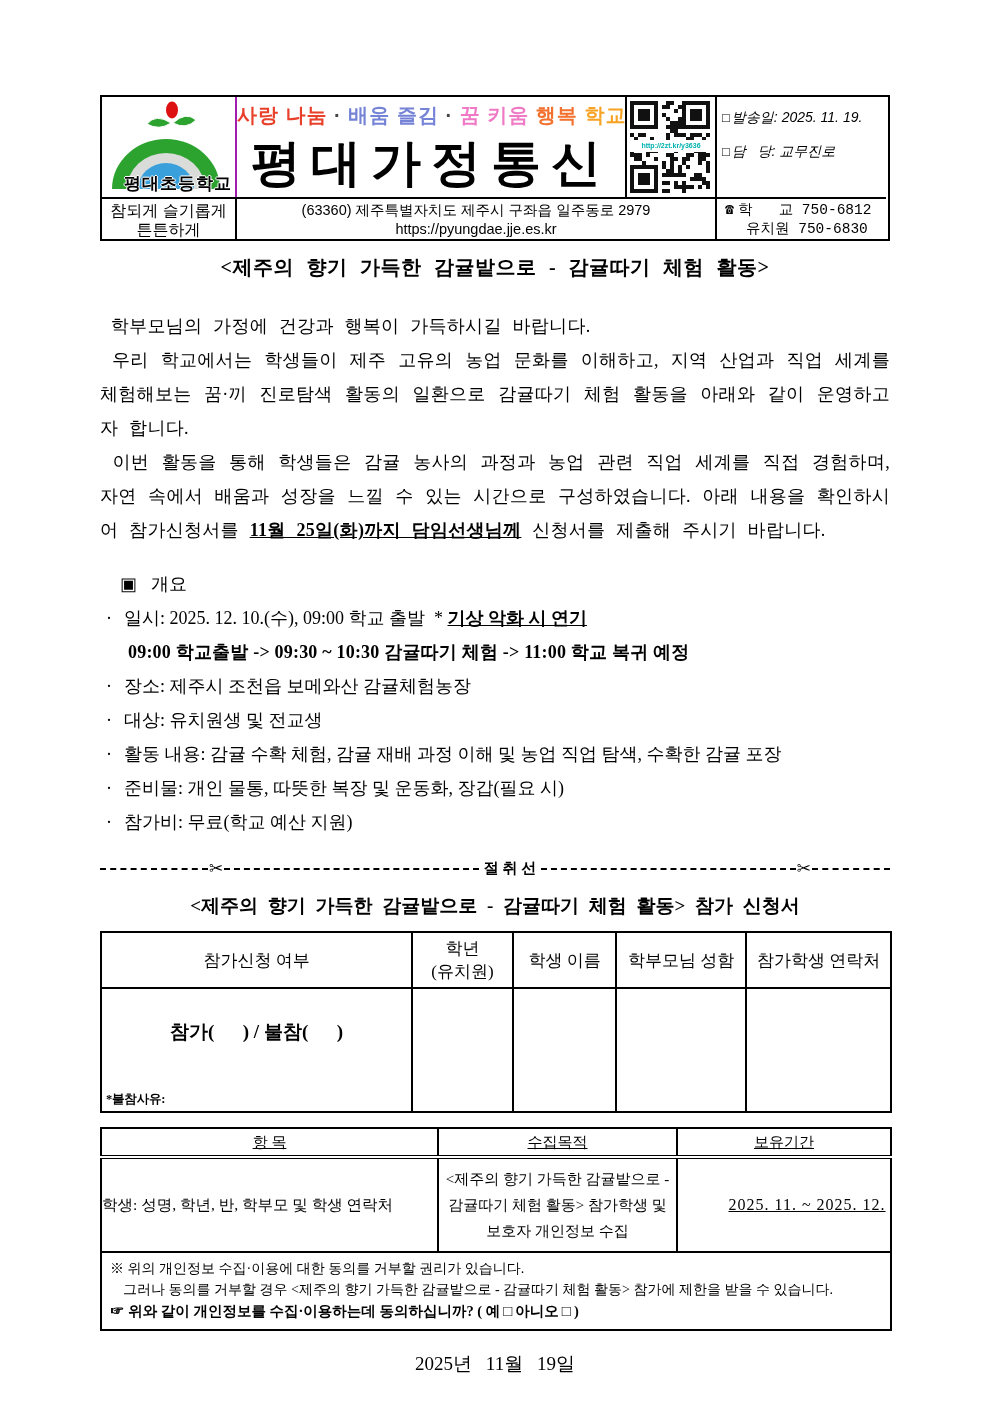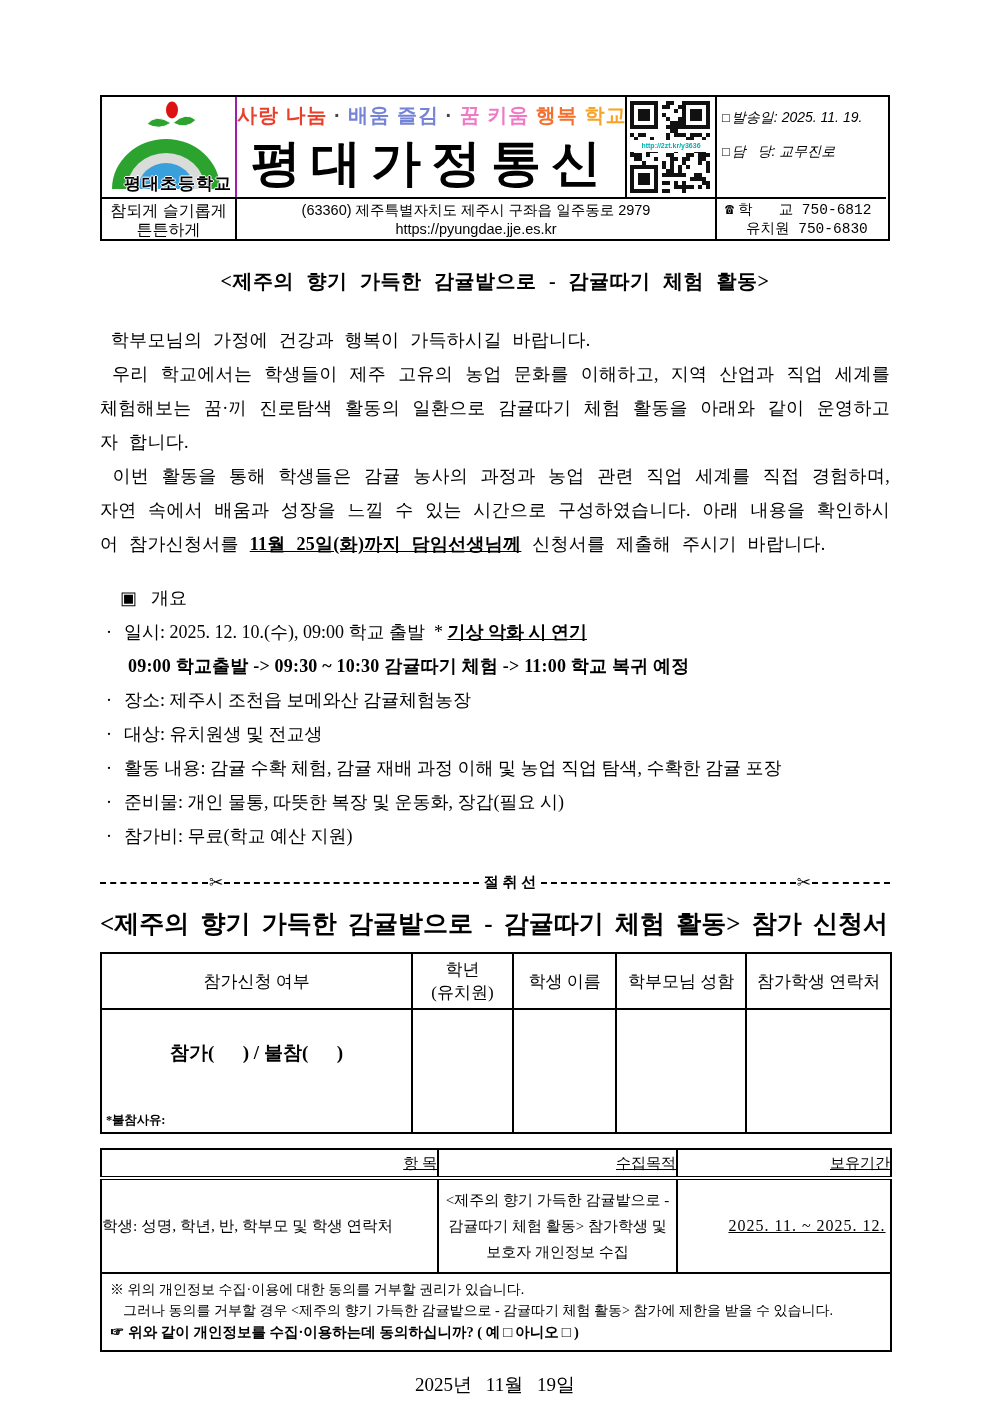--- a/index.html
+++ b/index.html
@@ -31,54 +31,54 @@
   .school-name{position:absolute;right:3px;bottom:2px;font-family:"Liberation Sans",sans-serif;
                font-weight:bold;font-size:17px;letter-spacing:1px;
                text-shadow:-1px 0 #fff,1px 0 #fff,0 -1px #fff,0 1px #fff;}
   .info-line{white-space:pre;}
   .cb{font-size:13px;margin-right:2px;}
   .qr-box{position:relative;width:82px;height:92px;}
   .qr-link{position:absolute;top:39px;left:0;right:0;height:12px;background:#fff;color:#00b0b0;
            font-family:"Liberation Sans",sans-serif;font-weight:bold;font-size:7px;line-height:12px;text-align:center;}
 
   
-  .doc-title{margin-top:27px;text-align:center;font-size:20px;font-weight:bold;word-spacing:7px;letter-spacing:.5px;}
+  .doc-title{margin-top:13px;text-align:center;font-size:20px;font-weight:bold;word-spacing:7px;letter-spacing:.5px;}
   .para{margin:0;font-size:18px;line-height:34px;text-align:justify;word-spacing:6px;letter-spacing:.3px;white-space:pre-wrap;}
   .para.first{margin-top:28px;}
   .em-u{font-weight:bold;text-decoration:underline;}
 
   .ov{margin-top:20px;font-size:18px;line-height:34px;}
   .ov-head{padding-left:20px;}
   .ov-head .mk{margin-right:14px;}
   .ov-item{padding-left:2px;white-space:pre-wrap;}
   .ov-item .blt{margin:0 12px 0 4px;}
   .schedule{font-weight:bold;padding-left:28px;letter-spacing:.2px;}
 
   
   .cutline{display:flex;align-items:center;margin-top:20px;}
   .dash{border-top:2px dashed #000;height:0;}
   .d1{flex:0 0 108px;} .d2{flex:1;} .d3{flex:1;} .d4{flex:0 0 78px;}
   .scissors{font-size:17px;line-height:1;padding:0 1px;}
   .cut-label{padding:0 5px;font-size:15px;font-weight:bold;white-space:pre;}
 
-  .form-title{margin-top:15px;font-size:25px;font-weight:bold;word-spacing:5px;}
+  .form-title{margin-top:15px;text-align:center;font-size:19px;font-weight:bold;word-spacing:5px;}
 
   
   table.apply{border-collapse:collapse;width:790px;margin-top:12px;table-layout:fixed;}
   .apply th,.apply td{border:2px solid #000;padding:0;}
   .apply th{height:54px;font-weight:normal;font-size:17px;line-height:23px;text-align:center;}
   .apply td{height:76px;}
   .part-cell{position:relative;text-align:center;font-weight:bold;font-size:19px;white-space:pre;vertical-align:middle;border-radius:21px;}
   .part-main{margin-top:-14px;}
   .reason{position:absolute;left:4px;bottom:3px;font-size:12.5px;font-weight:bold;letter-spacing:-.2px;}
 
   
   table.privacy{border-collapse:collapse;width:790px;margin-top:14px;table-layout:fixed;}
   .privacy th,.privacy td{border:2px solid #000;padding:0;}
-  .privacy th{height:26px;font-weight:normal;font-size:15px;text-align:right;border-bottom:4px double #000;}
+  .privacy th{height:26px;font-weight:normal;font-size:15px;text-align:center;border-bottom:4px double #000;}
   .privacy th span{text-decoration:underline;}
   .pv-item{font-size:15.5px;padding-left:8px;height:92px;}
   .pv-purpose{font-size:15px;text-align:center;line-height:26px;}
   .pv-period{text-align:center;font-size:16px;letter-spacing:1px;}
   .pv-period span{text-decoration:underline;margin-left:46px;}
   .consent-cell{padding:5px 8px 6px 8px !important;height:auto !important;}
   .notice{font-size:14px;line-height:21px;}
   .notice2{padding-left:13px;}
   .consent-line{font-size:14.5px;font-weight:bold;line-height:23px;white-space:pre;}
   .consent-line .cbx{font-weight:normal;font-size:15px;padding:0 3px;}

